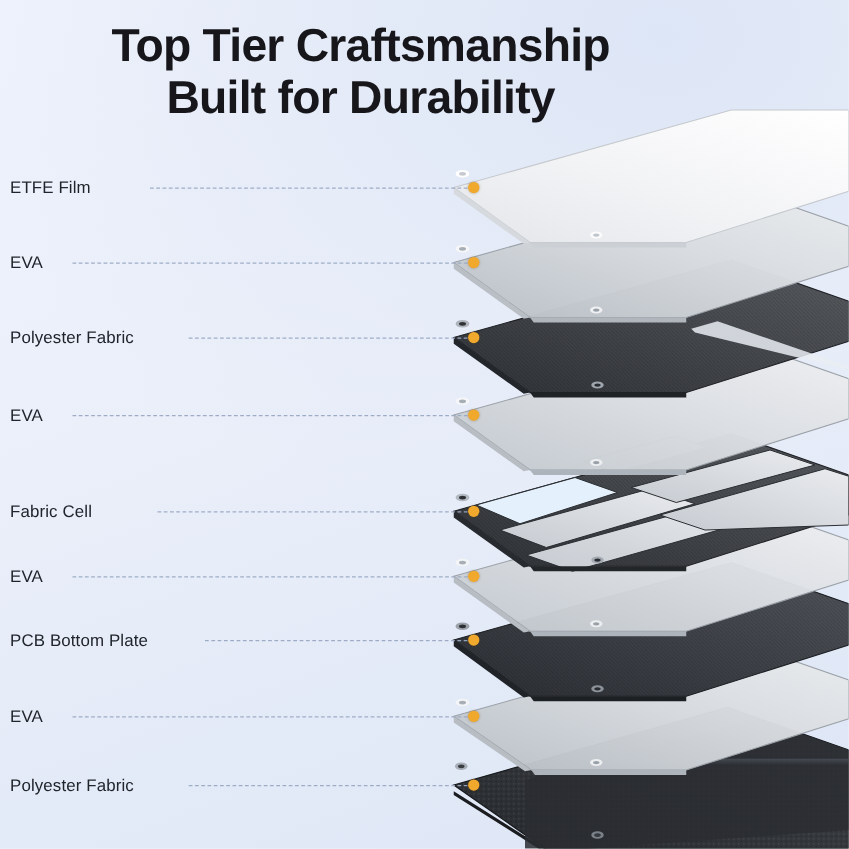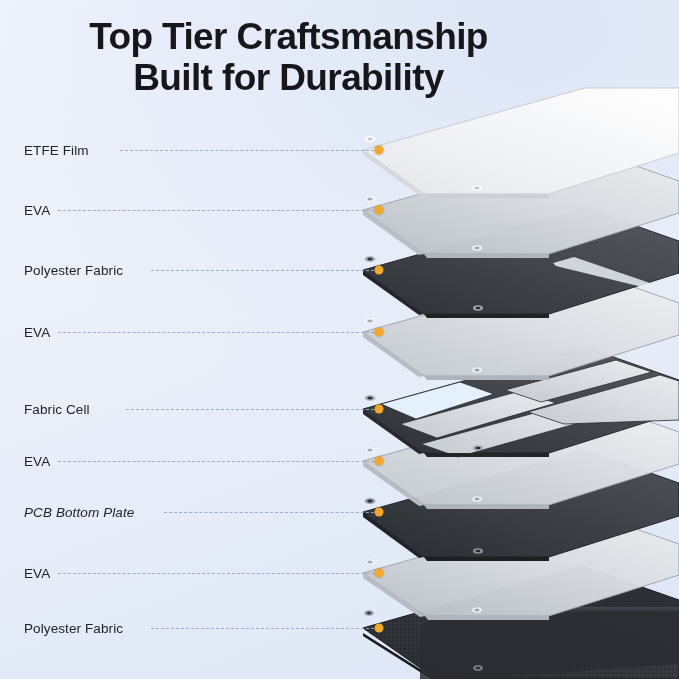--- a/index.html
+++ b/index.html
@@ -30,21 +30,21 @@
     z-index:60;
     white-space:pre-line;
   }
 
   
   #art { position:absolute; left:0; top:0; width:679px; height:679px; z-index:20; }
 
   
   .lbl {
     position:absolute;
-    left:24px;
+    left:8px;
     font-size:13.5px;
     color:#20242b;
     letter-spacing:0.1px;
     white-space:nowrap;
     z-index:50;
     transform:translateY(-50%);
   }
   .leader {
     position:absolute;
     height:0;
@@ -276,17 +276,17 @@
   <div class="dot" style="left:379px; top:512px;"></div>
   <div class="dot" style="left:379px; top:573px;"></div>
   <div class="dot" style="left:379px; top:628px;"></div>
 
   <div class="lbl" style="top:150px;">ETFE Film</div>
   <div class="lbl" style="top:210px;">EVA</div>
   <div class="lbl" style="top:270px;">Polyester Fabric</div>
   <div class="lbl" style="top:332px;">EVA</div>
   <div class="lbl" style="top:409px;">Fabric Cell</div>
   <div class="lbl" style="top:461px;">EVA</div>
-  <div class="lbl" style="top:512px;font-style:italic;">PCB Bottom Plate</div>
+  <div class="lbl" style="top:512px;">PCB Bottom Plate</div>
   <div class="lbl" style="top:573px;">EVA</div>
   <div class="lbl" style="top:628px;">Polyester Fabric</div>
 
 </div>
 
 </body></html>

